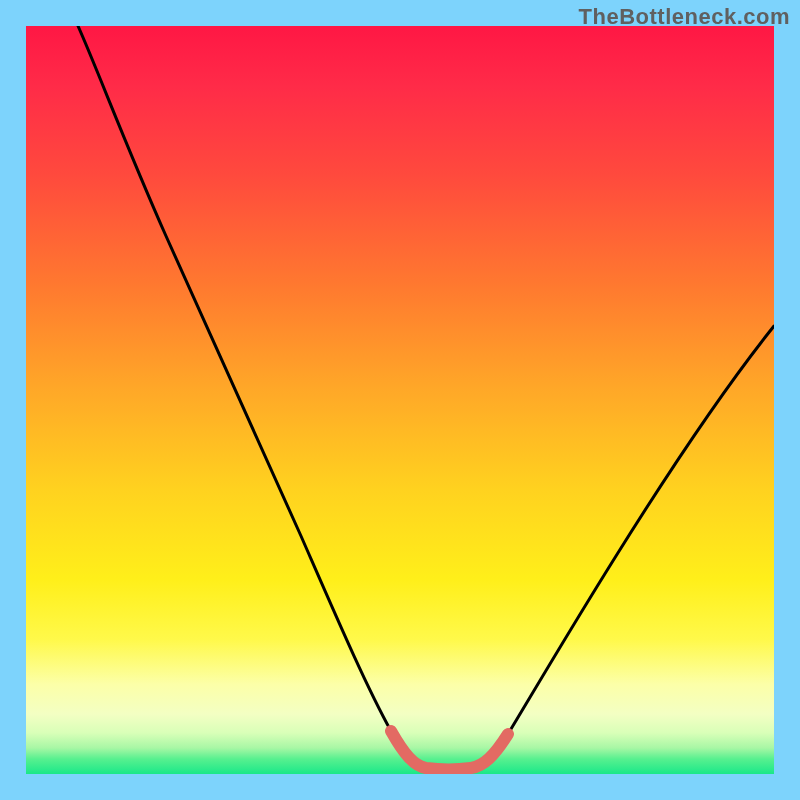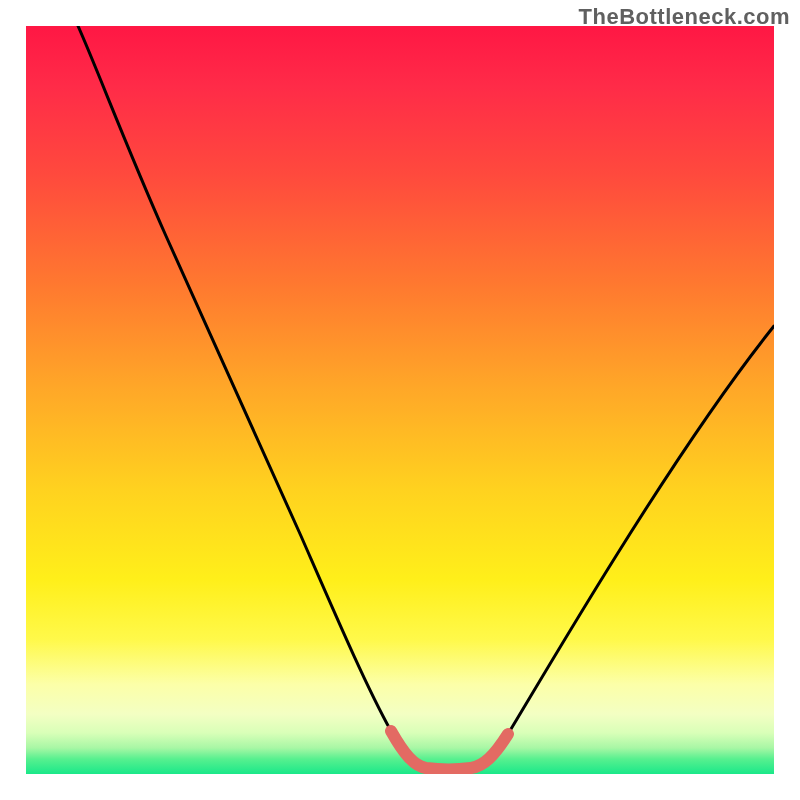--- a/index.html
+++ b/index.html
@@ -8,21 +8,21 @@
     width: 800px;
     height: 800px;
     background: #000;
     font-family: Arial, Helvetica, sans-serif;
     overflow: hidden;
   }
   .frame {
     position: relative;
     width: 800px;
     height: 800px;
-    background: #ffffff;
+    background: #7dd3fc;
   }
   .watermark {
     position: absolute;
     top: 4px;
     right: 10px;
     font-size: 22px;
     font-weight: 600;
     color: #606060;
     letter-spacing: 0.5px;
     z-index: 10;

